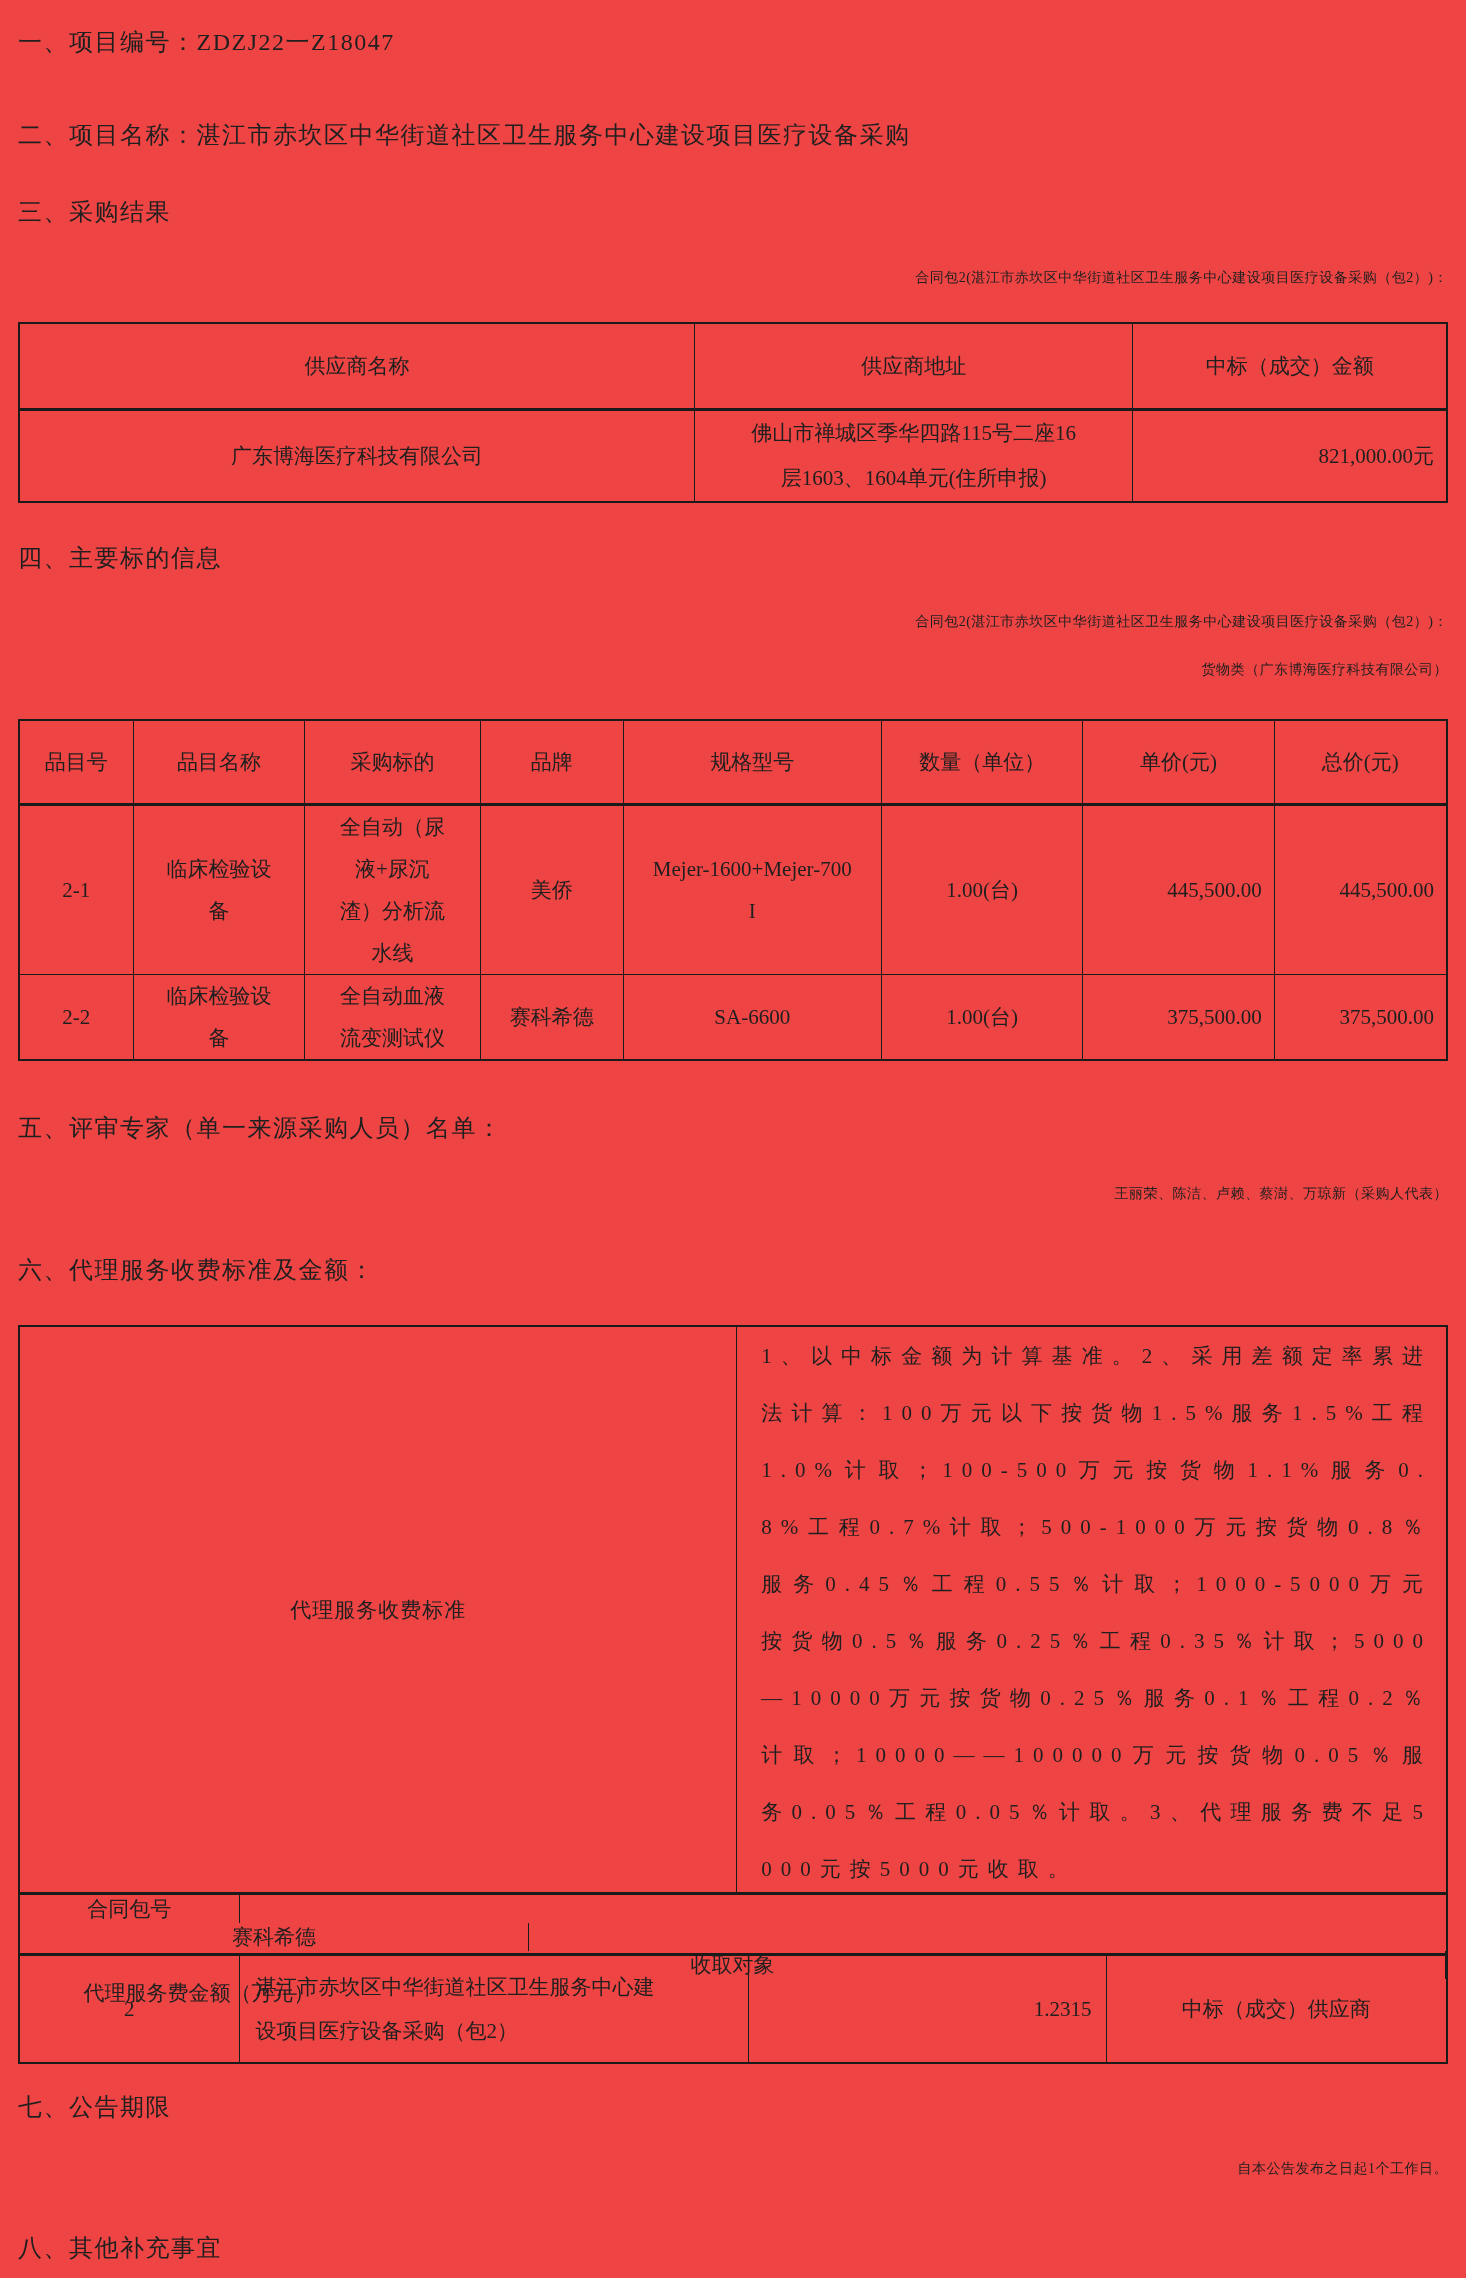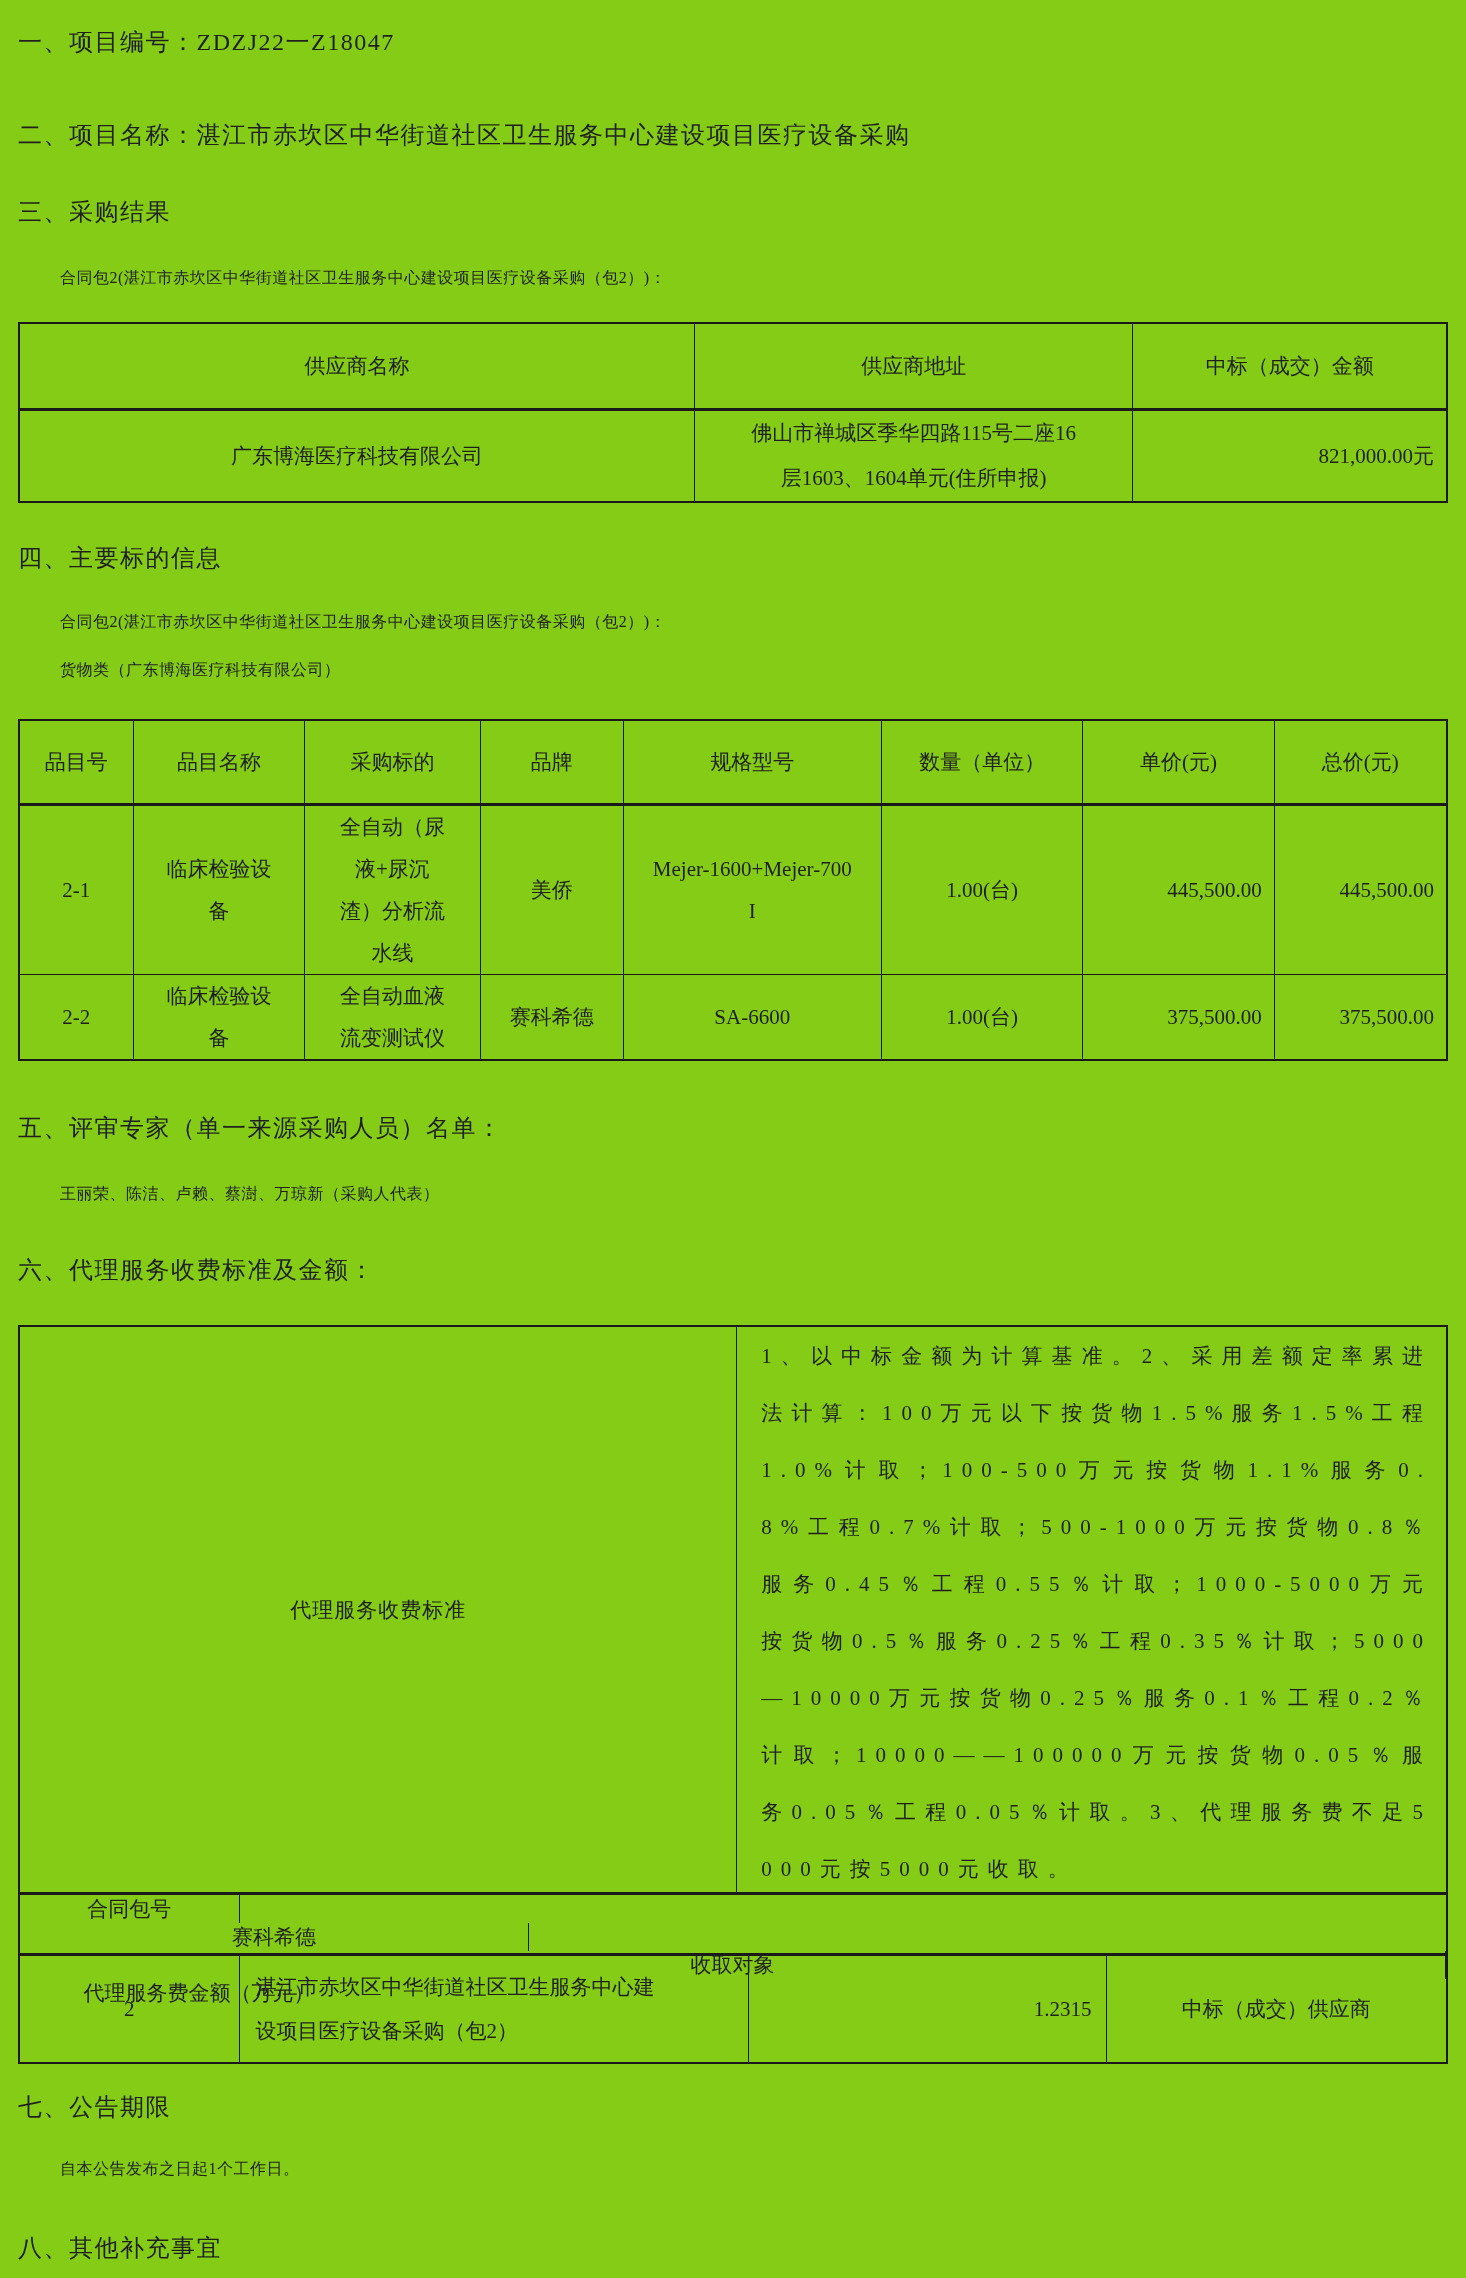--- a/index.html
+++ b/index.html
@@ -2,31 +2,32 @@
 <html><head>
 <meta charset="utf-8">
 <style>
   html,body { margin:0; padding:0; background:#ffffff; }
   .doc {
     position:relative;
     width:1466px; height:2278px;
     box-sizing:border-box;
     padding:0 18px;
     overflow:hidden;
-    background:#84cc16;
+    background:#ef4444;
     color:#1f1f1f;
     font-family:"Liberation Serif","DejaVu Serif",serif;
   }
   .hd {
     font-size:24px; line-height:34px; font-weight:normal;
     letter-spacing:1.5px; margin:0;
   }
   .para {
-    font-size:16px; line-height:32px; letter-spacing:0.5px;
+    font-size:14px; line-height:32px; letter-spacing:0.5px;
     margin:0 0 0 42px;
+    text-align:right;
   }
   
   .hd.h1   { margin-top:25px; }
   .hd.h2   { margin-top:59px; }
   .hd.h3   { margin-top:43px; }
   .para.p1 { margin-top:33px; }
   .tbl1    { margin-top:28px; }
   .hd.h4   { margin-top:38px; }
   .para.p2 { margin-top:31px; }
   .para.p3 { margin-top:16px; }

